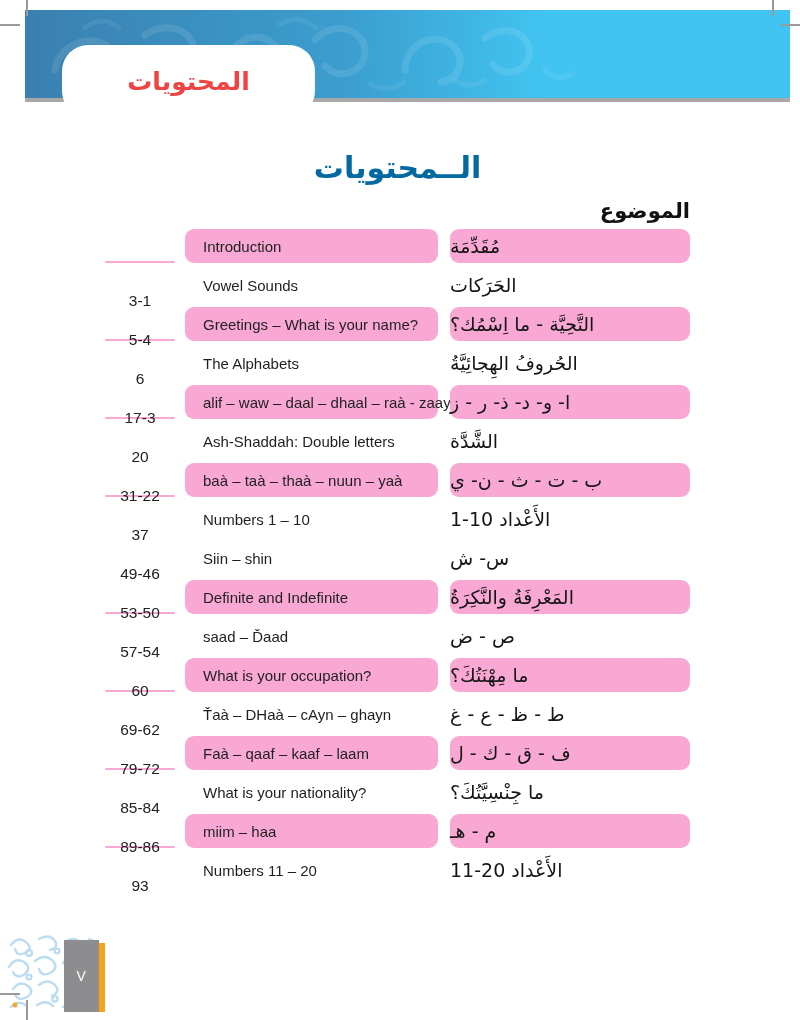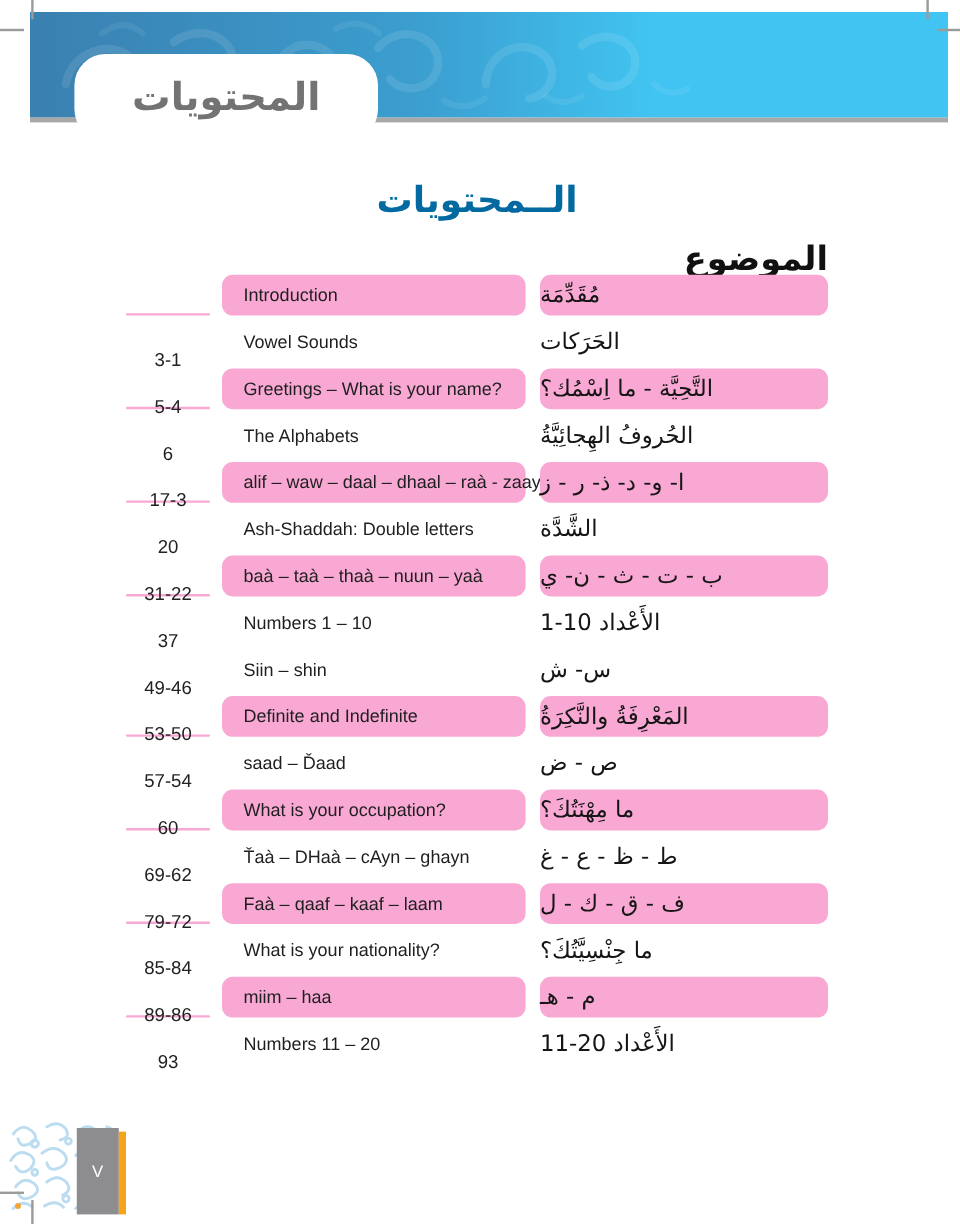--- a/index.html
+++ b/index.html
@@ -15,28 +15,28 @@
   .crop.bl-h{left:0;top:993px;width:20px;height:2px;}
   .crop.bl-v{left:26px;top:1000px;width:2px;height:20px;}
 
   
   .band{position:absolute;left:25px;top:10px;width:765px;height:88px;
         background:linear-gradient(90deg,#3a80b0 0%,#3b9ecf 42%,#41c4f1 68%,#41c4f1 100%);
         border-bottom:4px solid #a8a8a8;z-index:1;}
   .band svg{position:absolute;left:0;top:0;}
   .band-tab{position:absolute;left:62px;top:45px;width:253px;height:72px;background:#ffffff;
         border-radius:26px;z-index:2;display:flex;align-items:center;justify-content:center;}
-  .band-tab .tab-text{font-family:"DejaVu Sans",sans-serif;font-weight:bold;font-size:32px;
-        color:#737373;direction:rtl;}
+  .band-tab .tab-text{font-family:"DejaVu Sans",sans-serif;font-weight:bold;font-size:25px;
+        color:#ef4444;direction:rtl;}
 
   
   .doc-title{position:absolute;left:105px;top:150px;width:585px;text-align:center;
         font-family:"DejaVu Sans",sans-serif;font-weight:bold;font-size:30px;color:#0369a1;direction:rtl;}
   .col-head{position:absolute;top:199px;font-family:"DejaVu Sans",sans-serif;font-weight:bold;
-        font-size:28px;color:#111;direction:rtl;}
+        font-size:21px;color:#111;direction:rtl;}
   .col-head.page{left:113px;}
   .col-head.topic{left:450px;width:240px;text-align:right;}
 
   
   .rows{position:absolute;left:105px;top:229px;width:585px;display:flex;flex-direction:column;gap:5px;}
   .row{display:flex;height:34px;}
   .cell{display:flex;align-items:center;}
   .cell.pages{width:70px;justify-content:center;font-size:15.5px;color:#222;margin-top:32px;}
   .cell.en{width:253px;margin-left:10px;padding-left:18px;box-sizing:border-box;
         font-size:15px;color:#1f1f1f;white-space:nowrap;}

